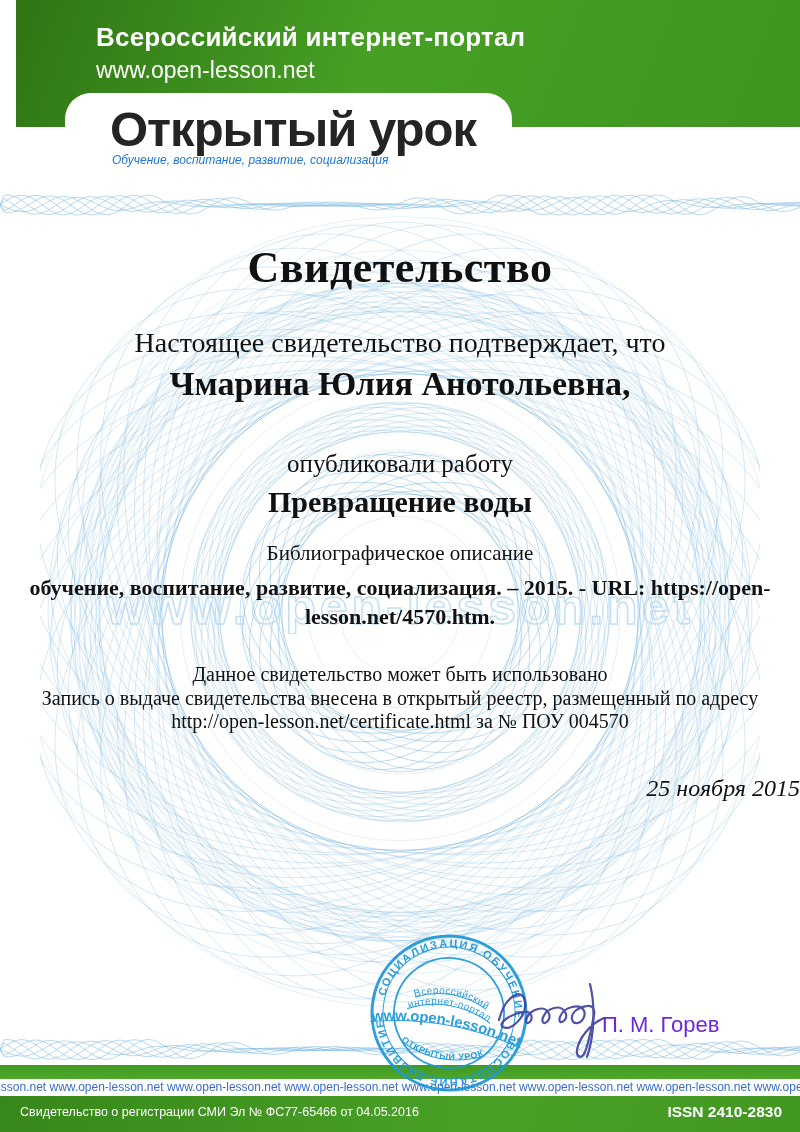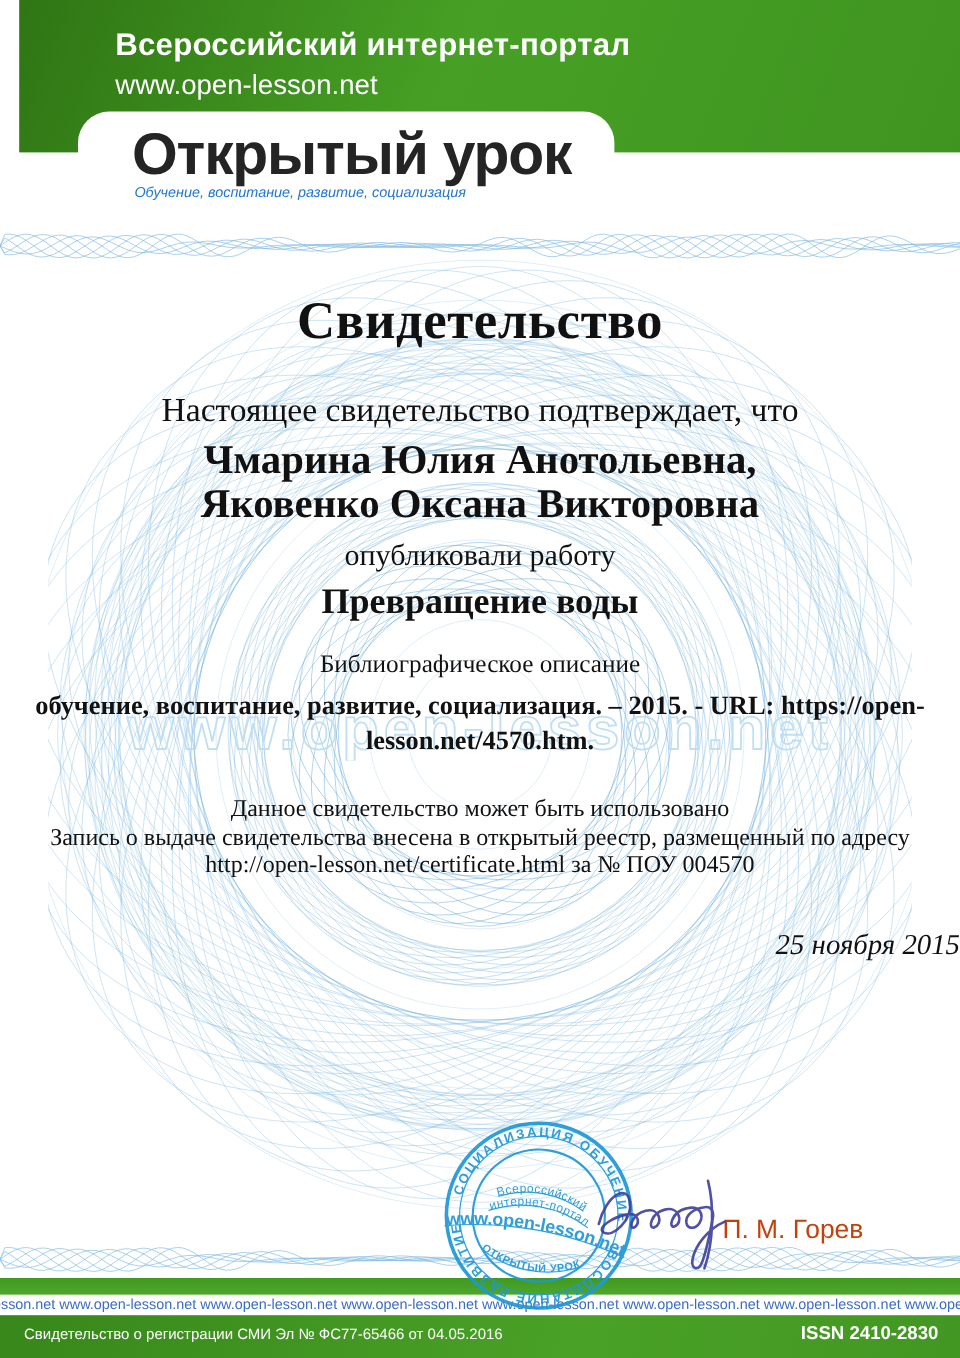--- a/index.html
+++ b/index.html
@@ -24,21 +24,21 @@
   .confirm{top:327px;font-size:28px;}
   .authors{top:365px;font-size:34px;font-weight:bold;line-height:37px;}
   .action{top:450px;font-size:25px;}
   .work{top:485px;font-size:30px;font-weight:bold;}
   .biblabel{top:541px;font-size:21px;}
   .biblines{top:574px;font-size:22px;font-weight:bold;line-height:28.5px;}
   .notes{top:663px;font-size:20px;line-height:23.5px;}
   .date{top:775px;font-size:24px;font-style:italic;text-align:right;}
 
   .editor-label{left:108px;top:1012px;font-size:22px;color:#3c3c3c;}
-  .editor-name{left:602px;top:1012px;font-size:22px;color:#c2410c;}
+  .editor-name{left:602px;top:1012px;font-size:22px;color:#6d28d9;}
 
   
   .green-strip{position:absolute;left:0;top:1065px;width:800px;height:14px;
     background:linear-gradient(#409a20,#4ea72a);z-index:3;}
   .url-band{position:absolute;left:0;top:1079px;width:800px;height:17px;background:#fff;
     overflow:hidden;display:flex;justify-content:center;z-index:3;}
   .url-band span{white-space:nowrap;font-size:12px;line-height:17px;color:#3a6cc6;}
   .green-footer{position:absolute;left:0;top:1096px;width:800px;height:36px;
     background:linear-gradient(105deg,#37871a 0%,#4aa127 60%,#429722 100%);z-index:3;}
   .reg-text{position:absolute;left:20px;top:9px;font-size:12.5px;color:#fff;}
@@ -177,21 +177,20 @@
       </g>
     </svg>
   <svg id="wm" class="dec" width="720" height="54" viewBox="0 0 720 54">
     <text x="360" y="44" text-anchor="middle" font-family="Liberation Sans,sans-serif" font-size="50" font-weight="bold" letter-spacing="4" fill="none" stroke="#badcf2" stroke-width="1.5" opacity="0.9">www.open-lesson.net</text>
   </svg>
 
   <div class="cline serif title txt">Свидетельство</div>
   <div class="cline serif confirm txt">Настоящее свидетельство подтверждает, что</div>
   <div class="cline serif authors txt">
     <div>Чмарина Юлия Анотольевна,</div>
-    <div>Яковенко Оксана Викторовна</div>
   </div>
   <div class="cline serif action txt">опубликовали работу</div>
   <div class="cline serif work txt">Превращение воды</div>
   <div class="cline serif biblabel txt">Библиографическое описание</div>
   <div class="cline serif biblines txt">
     <div>обучение, воспитание, развитие, социализация. – 2015. - URL: https://open-</div>
     <div>lesson.net/4570.htm.</div>
   </div>
   <div class="cline serif notes txt">
     <div>Данное свидетельство может быть использовано</div>

